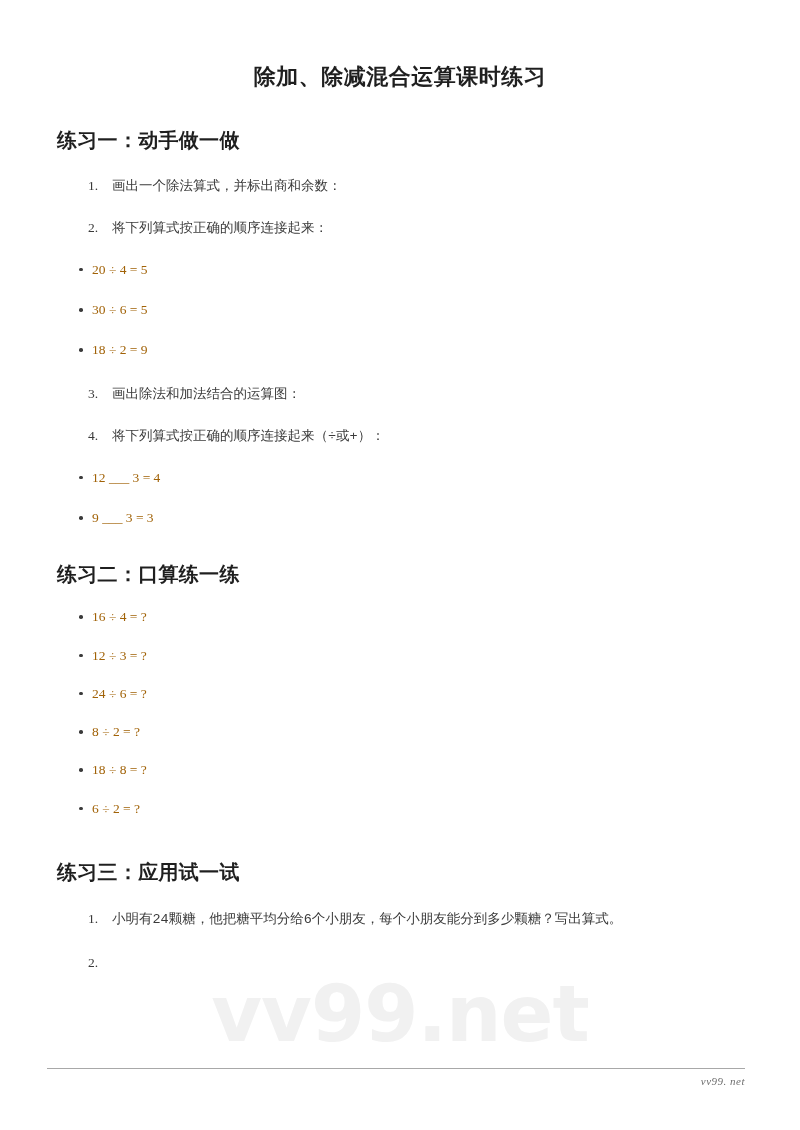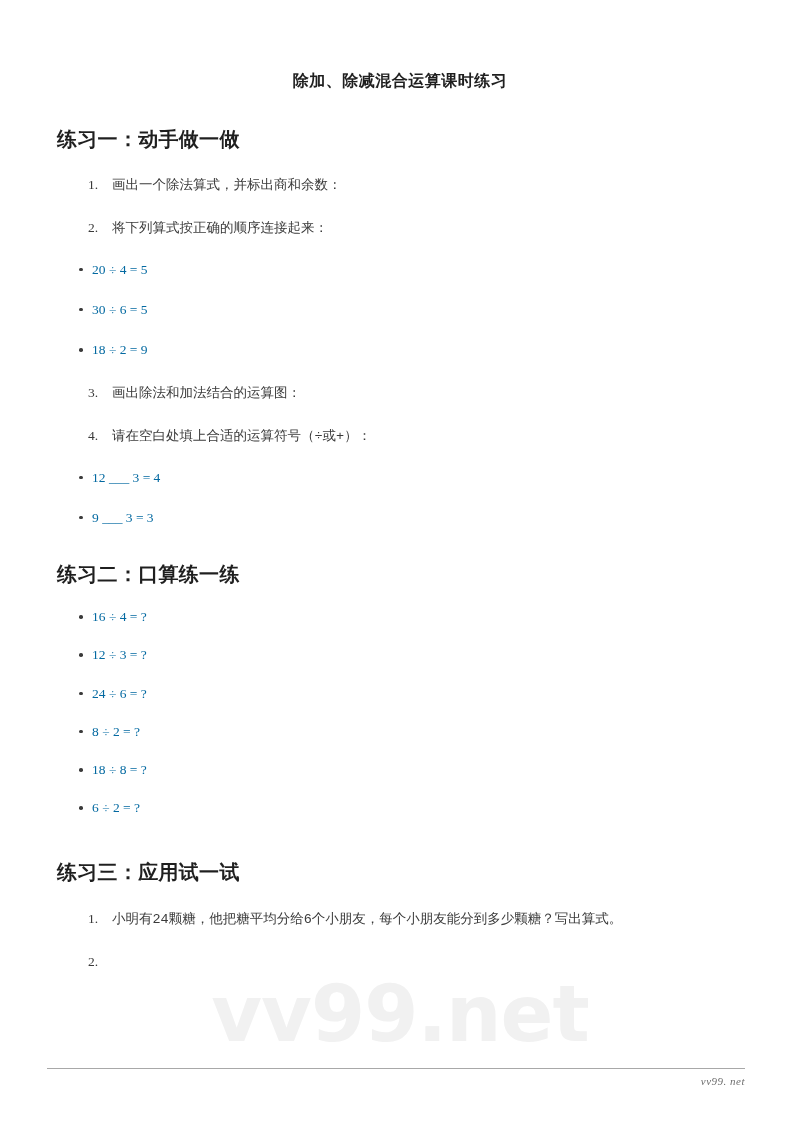--- a/index.html
+++ b/index.html
@@ -40,24 +40,24 @@
     line-height: 1;
   }
 
   .content {
     position: relative;
     z-index: 1;
   }
 
   
   .doc-title {
-    margin: 12px;
+    margin: 4px;
     padding: 58px 0 0 0;
     text-align: center;
-    font-size: 16px;
+    font-size: 22px;
     font-weight: 700;
     color: #1f1f1f;
     letter-spacing: 0.5px;
     line-height: 1.4;
   }
 
   
   .section {
     margin: 0;
     padding: 0;
@@ -106,21 +106,21 @@
   .blist {
     list-style: none;
     margin: 0;
     padding: 0;
   }
   .blist li {
     position: relative;
     margin-top: 20px;
     padding-left: 92px;
     font-size: 13.5px;
-    color: #0369a1;
+    color: #a16207;
     line-height: 1.5;
   }
   .blist li::before {
     content: "";
     position: absolute;
     left: 79px;
     top: 8px;
     width: 3.5px;
     height: 3.5px;
     border-radius: 50%;
@@ -186,21 +186,21 @@
         <li class="eq">18 ÷ 2 = 9</li>
       </ul>
 
       <ol class="olist gap-after-num">
         <li>
           <span class="num">3.</span>
           <span class="otext">画出除法和加法结合的运算图：</span>
         </li>
         <li>
           <span class="num">4.</span>
-          <span class="otext">请在空白处填上合适的运算符号（÷或+）：</span>
+          <span class="otext">将下列算式按正确的顺序连接起来（÷或+）：</span>
         </li>
       </ol>
 
       <ul class="blist">
         <li class="eq">12 ___ 3 = 4</li>
         <li class="eq">9 ___ 3 = 3</li>
       </ul>
     </div>
 
     <div class="section section-2">

